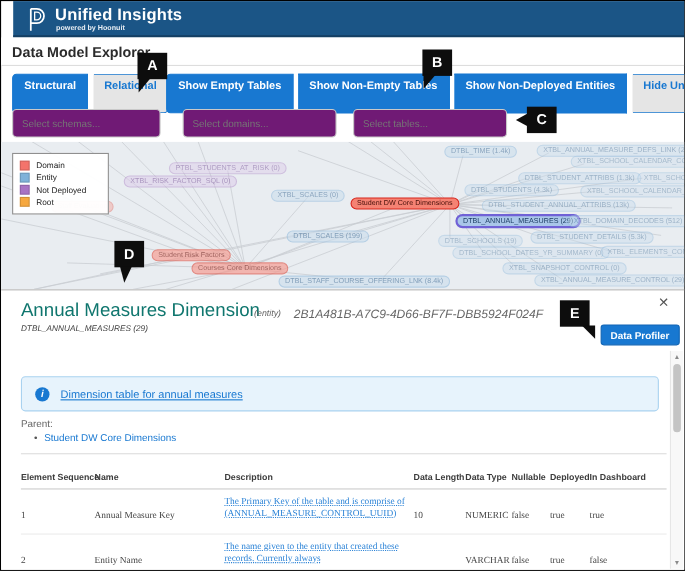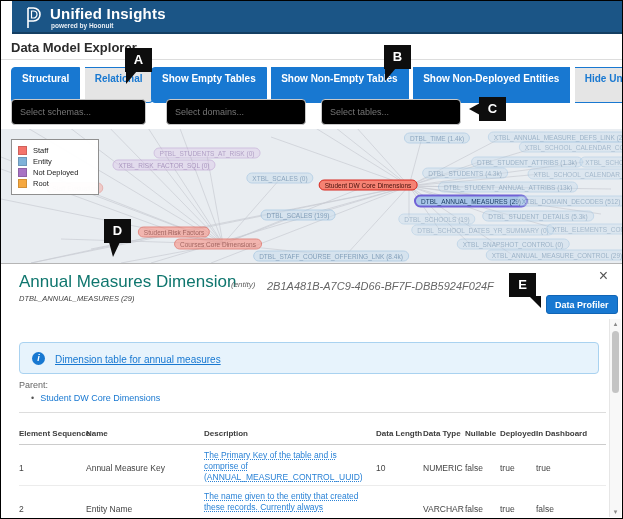--- a/index.html
+++ b/index.html
@@ -21,21 +21,21 @@
   .btn.on  { background:#1878d1; color:#fff; }
   .btn.off { background:#e5e5e5; color:#1878d1; }
   .bgroup { position:absolute; top:66px; white-space:nowrap; }
   .bgroup .btn:first-child { border-radius:4px 0 0 4px; }
   .bgroup .btn:last-child  { border-radius:0 4px 4px 0; }
   .bgroup .btn + .btn { border-left-width:0; }
   #grp-view { left:10px; }
   #grp-filt { left:150px; }
 
   
-  .selinput { position:absolute; top:98px; height:26px; background:#000000; border:1px solid #c9c9c9; border-radius:4px; font-size:9px; color:#999; padding:0 8px; font-family:"Liberation Sans", sans-serif; }
+  .selinput { position:absolute; top:98px; height:26px; background:#701a75; border:1px solid #c9c9c9; border-radius:4px; font-size:9px; color:#999; padding:0 8px; font-family:"Liberation Sans", sans-serif; }
   #in-schemas { left:10px;  width:135px; }
   #in-domains { left:165px; width:140px; }
   #in-tables  { left:320px; width:140px; }
 
   
   #viz { position:absolute; left:0; top:128px; width:623px; height:134px; background:#e9edf1; overflow:hidden; }
   #edges { position:absolute; left:0; top:0; }
   .gnode { position:absolute; transform:translate(-50%,-50%); white-space:nowrap; font-size:6.5px; padding:1px 5px; border-radius:7px; }
   .gnode.domain { background:#f7988c; border:1px solid #df584b; color:#7d1d14; }
   .gnode.domain.strong { background:#f58273; border:1.5px solid #d7261d; color:#47100a; }
@@ -69,21 +69,21 @@
   .infoicon { position:absolute; left:12px; top:9px; width:13px; height:13px; border-radius:50%; background:#1878d1; color:#fff; font-size:9px; font-weight:bold; text-align:center; line-height:13px; font-style:italic; }
   .infolink { position:absolute; left:35px; top:11px; font-size:10px; color:#1878d1; text-decoration:underline; cursor:pointer; }
 
   .parentlbl { position:absolute; left:18px; top:116px; font-size:9px; color:#666;text-align:center; }
   .parentitem { position:absolute; left:30px; top:129px; font-size:9px; color:#555; }
   .parentitem a { color:#1878d1; text-decoration:none; margin-left:6px; cursor:pointer; }
   .hdiv { position:absolute; left:18px; right:18px; top:148px; border-top:1px solid #ddd; }
 
   .th { position:absolute; top:165px; font-size:8px; font-weight:bold; color:#3c3c3c; }
   .thline { position:absolute; left:18px; right:18px; top:180px; border-top:1px solid #ccc; }
-  .cell { position:absolute; font-size:8.5px; color:#444; }
+  .cell { position:absolute; font-size:8.5px; color:#444;font-family:Liberation Serif, serif; }
   .desc { width:168px; line-height:11px; color:#2a82d6; text-decoration:underline dotted; }
   .rowline { position:absolute; left:18px; right:18px; border-top:1px solid #ececec; }
 
   
   .c-seq  { left:18px; }  .c-name { left:85px; }  .c-desc { left:203px; }
   .c-len  { left:375px; } .c-type { left:422px; } .c-null { left:464px; }
   .c-dep  { left:499px; } .c-dash { left:535px; }
 
   
   .sbar { position:absolute; right:1px; top:318px; bottom:1px; width:12px; background:#f8f8f8; border-left:1px solid #e6e6e6; z-index:30; }
@@ -201,21 +201,21 @@
         <div class="gnode entity" style="left: 482px; top: 101px; opacity: 0.4;">DTBL_SCHOOL_DATES_YR_SUMMARY (0)</div>
         <div class="gnode entity" style="left: 592px; top: 100px; opacity: 0.4;">XTBL_ELEMENTS_CONTR</div>
         <div class="gnode domain" style="left: 217px; top: 115px; opacity: 0.65;">Courses Core Dimensions</div>
         <div class="gnode entity" style="left: 512px; top: 115px; opacity: 0.45;">XTBL_SNAPSHOT_CONTROL (0)</div>
         <div class="gnode entity" style="left: 330px; top: 127px; opacity: 0.6;">DTBL_STAFF_COURSE_OFFERING_LNK (8.4k)</div>
         <div class="gnode entity" style="left: 556px; top: 126px; opacity: 0.45;">XTBL_ANNUAL_MEASURE_CONTROL (29)</div>
       </div>
     <div id="legend">
         <div class="litem">
           <span class="lsw" style="background: rgb(244, 115, 107);"></span>
-          <span class="llabel">Staff</span>
+          <span class="llabel">Domain</span>
         </div>
         <div class="litem">
           <span class="lsw" style="background: rgb(127, 178, 217);"></span>
           <span class="llabel">Entity</span>
         </div>
         <div class="litem">
           <span class="lsw" style="background: rgb(168, 115, 196);"></span>
           <span class="llabel">Not Deployed</span>
         </div>
         <div class="litem">

